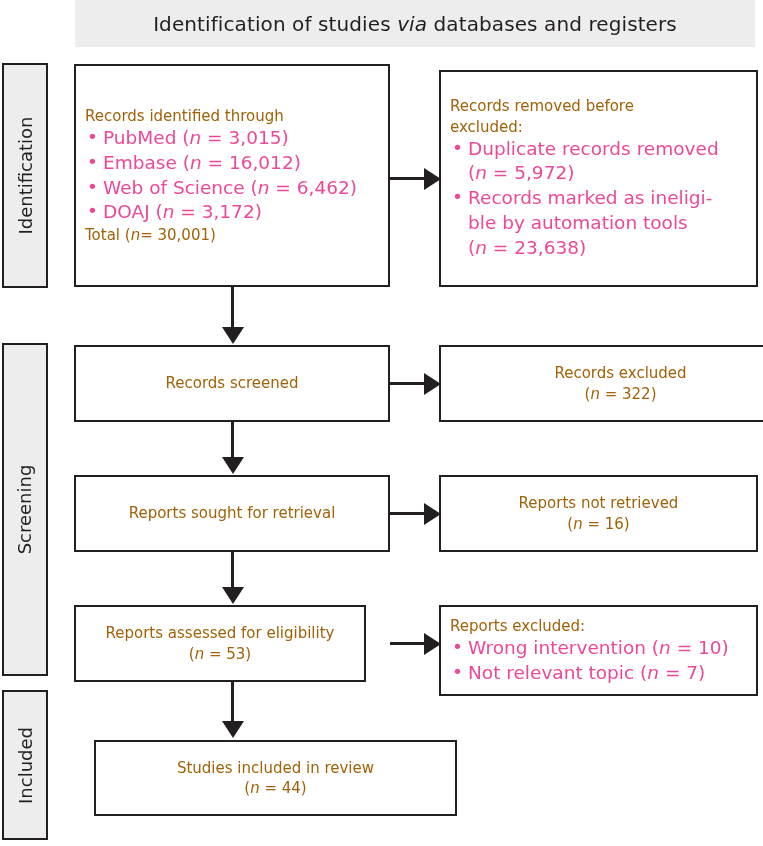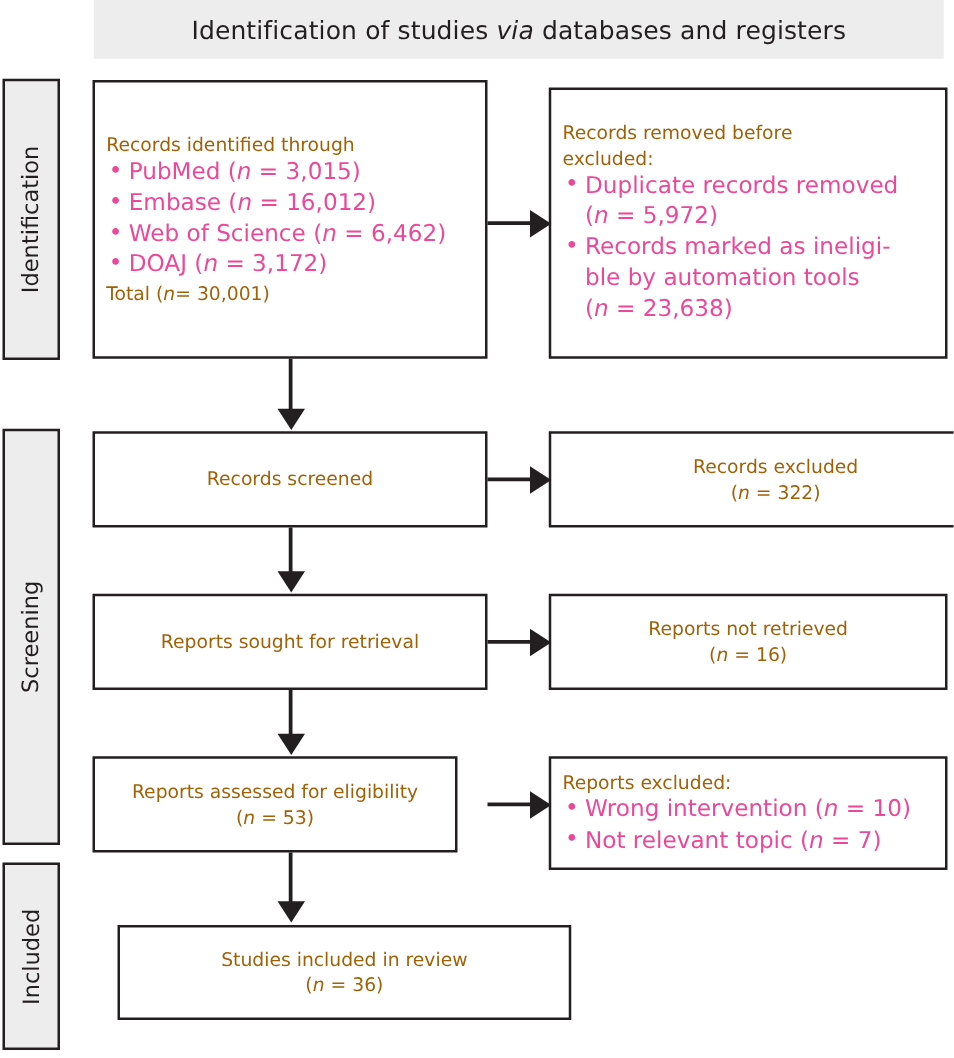--- a/index.html
+++ b/index.html
@@ -226,21 +226,21 @@
   </div>
 
   <div class="box" id="box-excluded2">
     <div class="line" style="text-align:left;">Reports excluded:</div>
     <div class="bullet"><span>Wrong intervention (</span><i>n</i><span> = 10)</span></div>
     <div class="bullet"><span>Not relevant topic (</span><i>n</i><span> = 7)</span></div>
   </div>
 
   <div class="box center" id="box-included">
     <div class="line">Studies included in review</div>
-    <div class="line"><span>(</span><i>n</i><span> = 36)</span></div>
+    <div class="line"><span>(</span><i>n</i><span> = 44)</span></div>
   </div>
 
   <div class="conn h-shaft" id="h1"></div>
   <div class="arrow-right" id="a1"></div>
 
   <div class="conn v-shaft" id="v1"></div>
   <div class="arrow-down" id="d1"></div>
 
   <div class="conn h-shaft" id="h2"></div>
   <div class="arrow-right" id="a2"></div>

